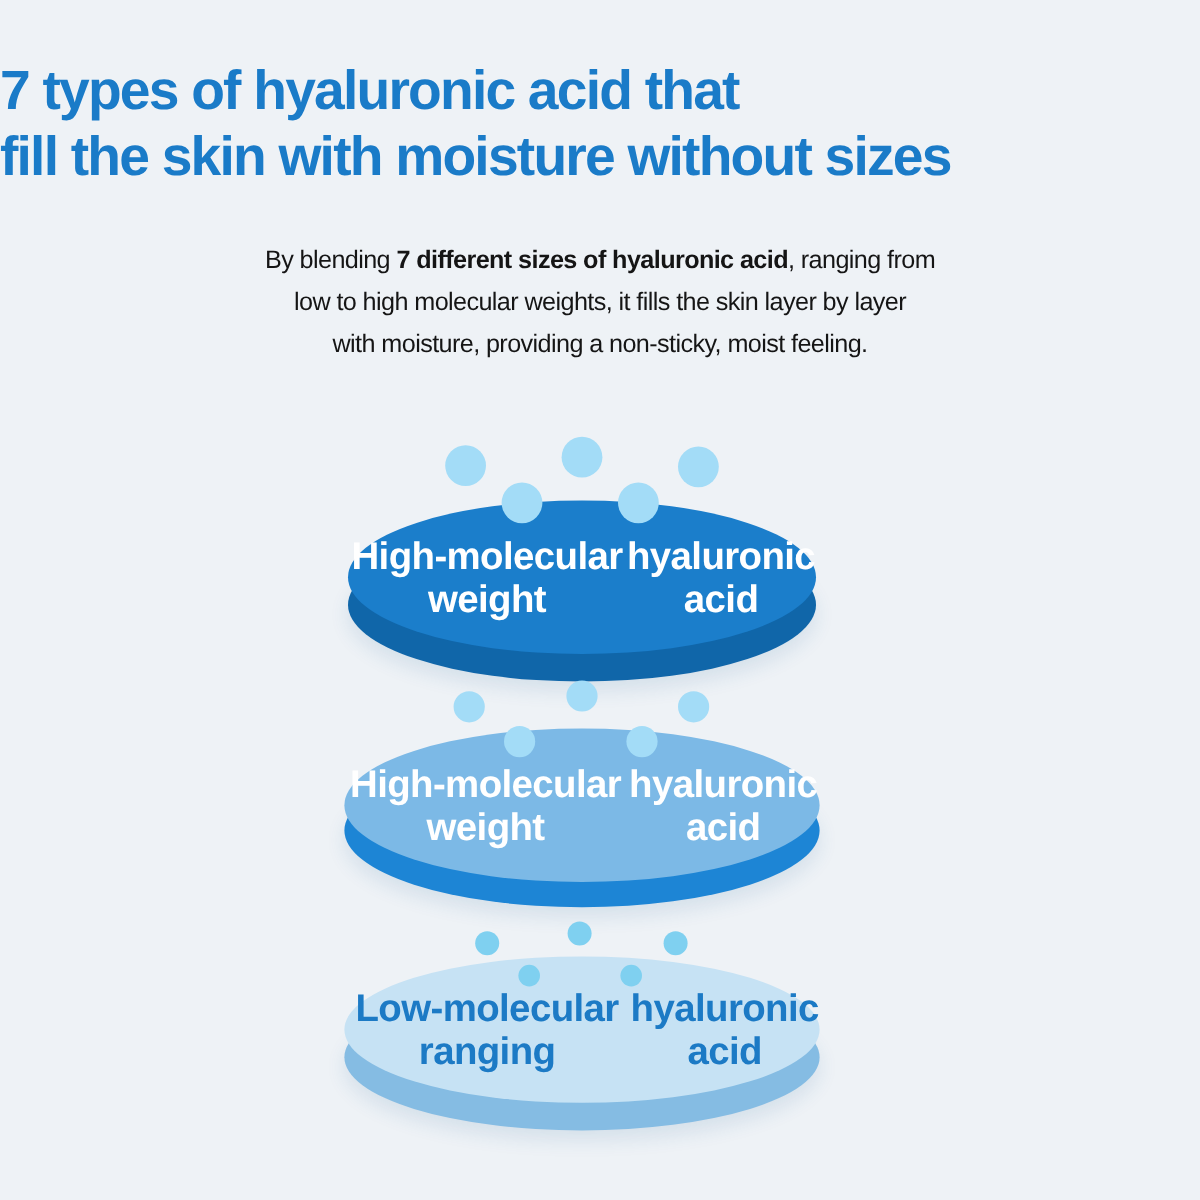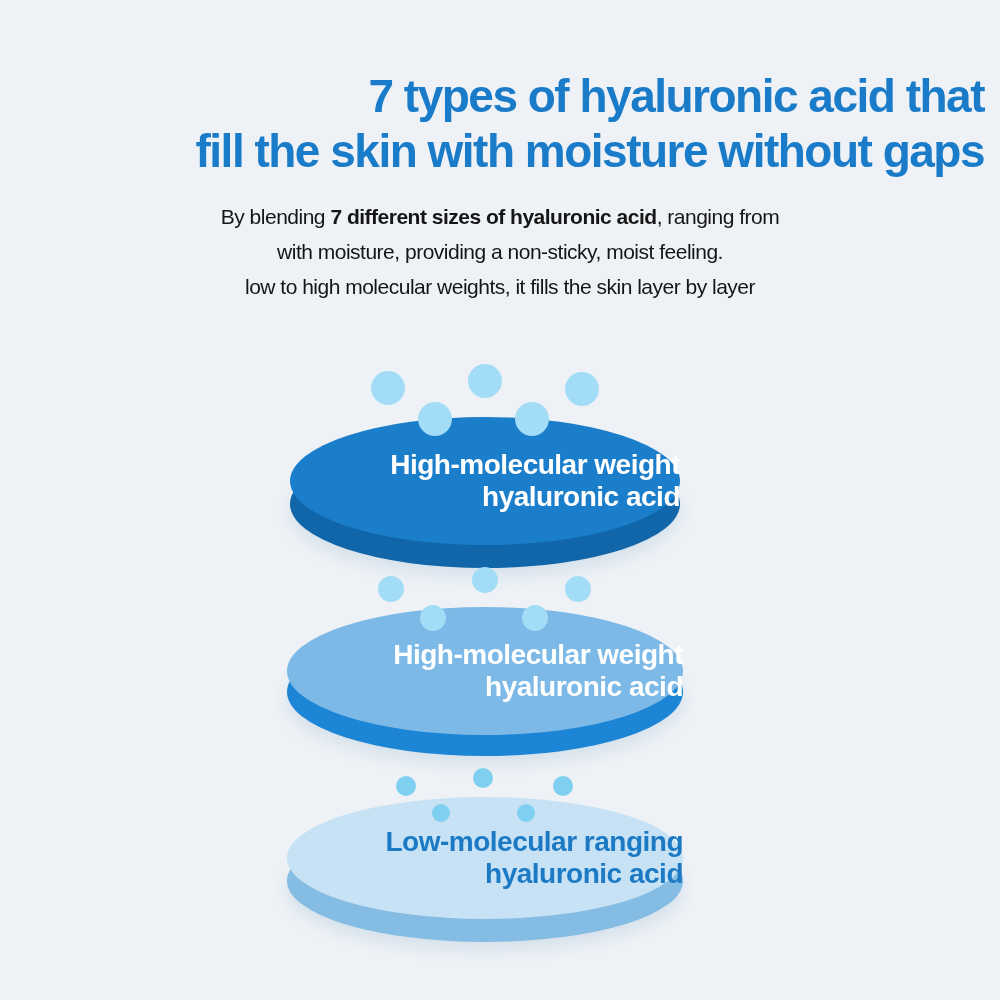--- a/index.html
+++ b/index.html
@@ -6,44 +6,44 @@
   body{
     width:1000px;height:1000px;
     background:var(--background,#eef2f6);
     font-family:"Liberation Sans", sans-serif;
     overflow:hidden;
   }
   .canvas{position:relative;width:1000px;height:1000px;}
 
   .title{
     position:absolute;top:48px;left:0;width:984px;
-    text-align:right;
+    text-align:left;
     color:var(--title-blue,#1a7bc8);
     font-size:46px;font-weight:bold;
-    line-height:1.2;letter-spacing:-1.5px;margin-top:21px;
+    line-height:1.2;letter-spacing:-1.5px;
   }
   .desc{
     position:absolute;top:200px;left:0;width:1000px;
     text-align:center;
     color:var(--body-text,#151515);
     font-size:21px;line-height:1.66;letter-spacing:-0.5px;
   }
   .desc b{font-weight:bold;}
 
   .stack{position:absolute;left:0;top:0;width:1000px;height:1000px;}
 
   .disc{position:absolute;}
   .disc .rim,.disc .main{
     position:absolute;left:0;right:0;border-radius:50%;
   }
   .disc .rim{background:var(--rim,#1066a9);box-shadow:0 8px 16px rgba(30,100,160,0.12);}
   .disc .main{
     top:0;background:var(--fill,#1b7ecb);color:var(--text,#ffffff);
-    display:flex;flex-direction:column;align-items:flex-end;justify-content:center;
-    font-weight:bold;font-size:28px;line-height:1.14;letter-spacing:-0.5px;
+    display:flex;align-items:center;justify-content:center;
+    font-weight:bold;font-size:32px;line-height:1.14;letter-spacing:-0.5px;
     text-align:center;
   }
 
   .disc-1{left:290px;top:417px;width:390px;height:152px;}
   .disc-1 .main,.disc-1 .rim{height:128px;}
   .disc-1 .rim{top:23px;}
 
   .disc-2{left:287px;top:607px;width:396px;height:150px;}
   .disc-2 .main,.disc-2 .rim{height:128px;}
   .disc-2 .rim{top:21px;}
@@ -58,27 +58,27 @@
   .dot-sm{width:20px;height:20px;background:var(--dot-small,#7fd0f0);}
   .dot-xs{width:18px;height:18px;background:var(--dot-small,#7fd0f0);}
 </style>
 </head>
 <body>
 
 <div class="canvas">
 
   <div class="title">
     <div>7 types of hyaluronic acid that</div>
-    <div>fill the skin with moisture without gaps</div>
+    <div>fill the skin with moisture without sizes</div>
   </div>
 
   <div class="desc">
     <div><span>By blending </span><b>7 different sizes of hyaluronic acid</b><span>, ranging from</span></div>
+    <div>low to high molecular weights, it fills the skin layer by layer</div>
     <div>with moisture, providing a non-sticky, moist feeling.</div>
-    <div>low to high molecular weights, it fills the skin layer by layer</div>
   </div>
 
   <div class="stack">
 
     <div class="disc disc-1" style="--fill: #1b7ecb; --rim: #1066a9; --text: #ffffff;">
       <div class="rim"></div>
       <div class="main">
         <span>High-molecular weight</span>
         <span>hyaluronic acid</span>
       </div>

